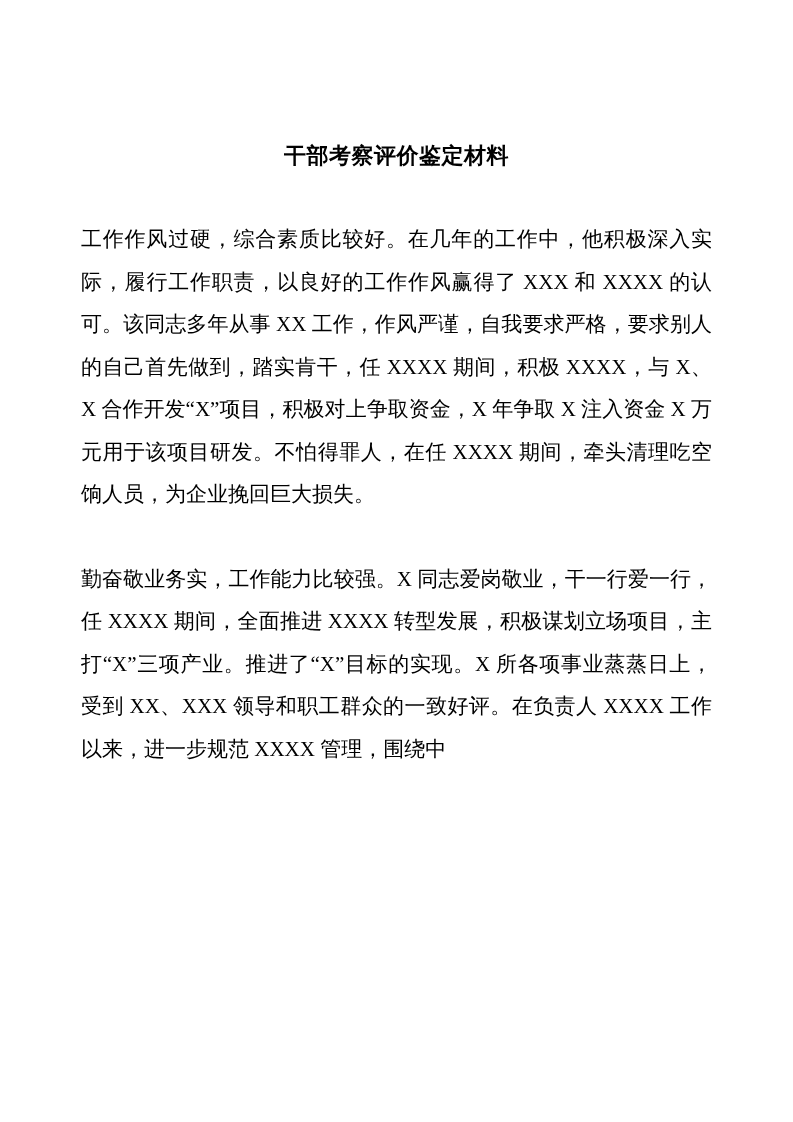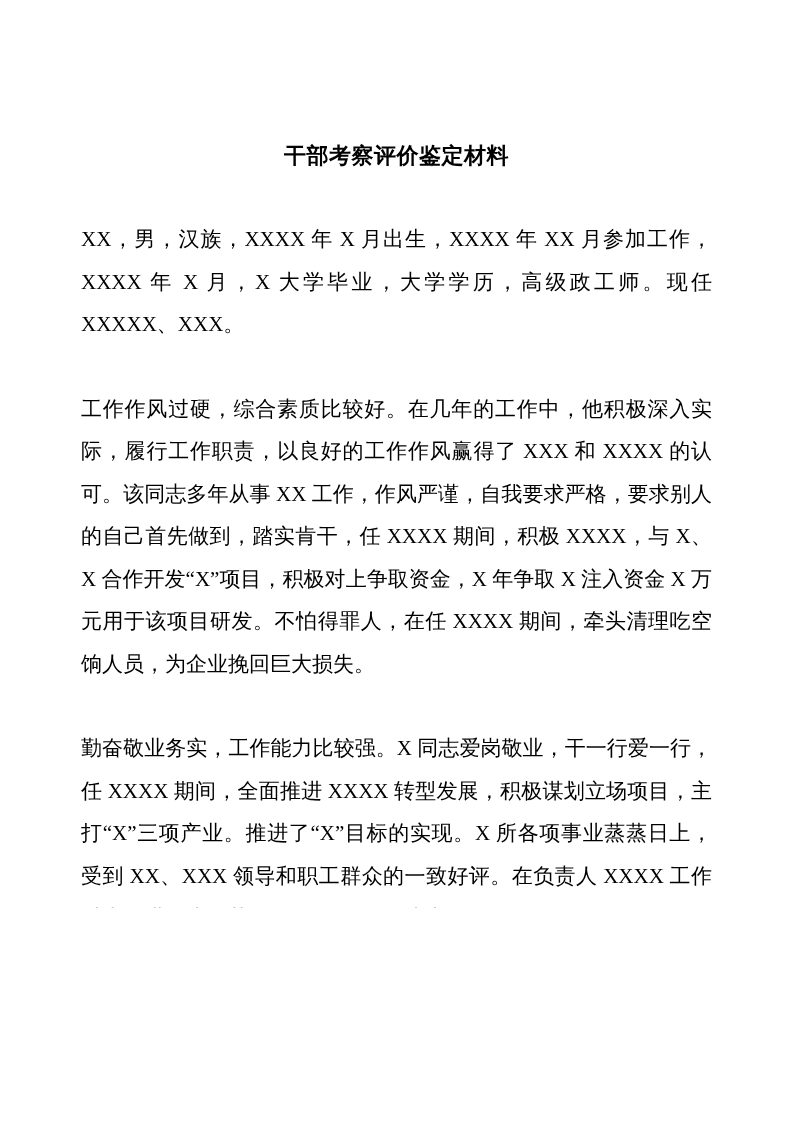--- a/index.html
+++ b/index.html
@@ -36,19 +36,18 @@
     margin: 0 0 42px 0;
     color: #000000;
   }
 </style>
 </head>
 <body>
 
 <div class="page">
   <h1 class="doc-title">干部考察评价鉴定材料</h1>
 
-  <p class="doc-para">XX，男，汉族，XXXX 年 X 月出生，XXXX 年 XX 月参加工作，XXXX 年 X 月，X 大学毕业，大学学历，高级政工师。现任 XXXXX、XXX。</p>
 
 
   <p class="doc-para">工作作风过硬，综合素质比较好。在几年的工作中，他积极深入实际，履行工作职责，以良好的工作作风赢得了 XXX 和 XXXX 的认可。该同志多年从事 XX 工作，作风严谨，自我要求严格，要求别人的自己首先做到，踏实肯干，任 XXXX 期间，积极 XXXX，与 X、X 合作开发“X”项目，积极对上争取资金，X 年争取 X 注入资金 X 万元用于该项目研发。不怕得罪人，在任 XXXX 期间，牵头清理吃空饷人员，为企业挽回巨大损失。</p>
 
   <p class="doc-para">勤奋敬业务实，工作能力比较强。X 同志爱岗敬业，干一行爱一行，任 XXXX 期间，全面推进 XXXX 转型发展，积极谋划立场项目，主打“X”三项产业。推进了“X”目标的实现。X 所各项事业蒸蒸日上，受到 XX、XXX 领导和职工群众的一致好评。在负责人 XXXX 工作以来，进一步规范 XXXX 管理，围绕中</p>
 </div>
 
 </body></html>

